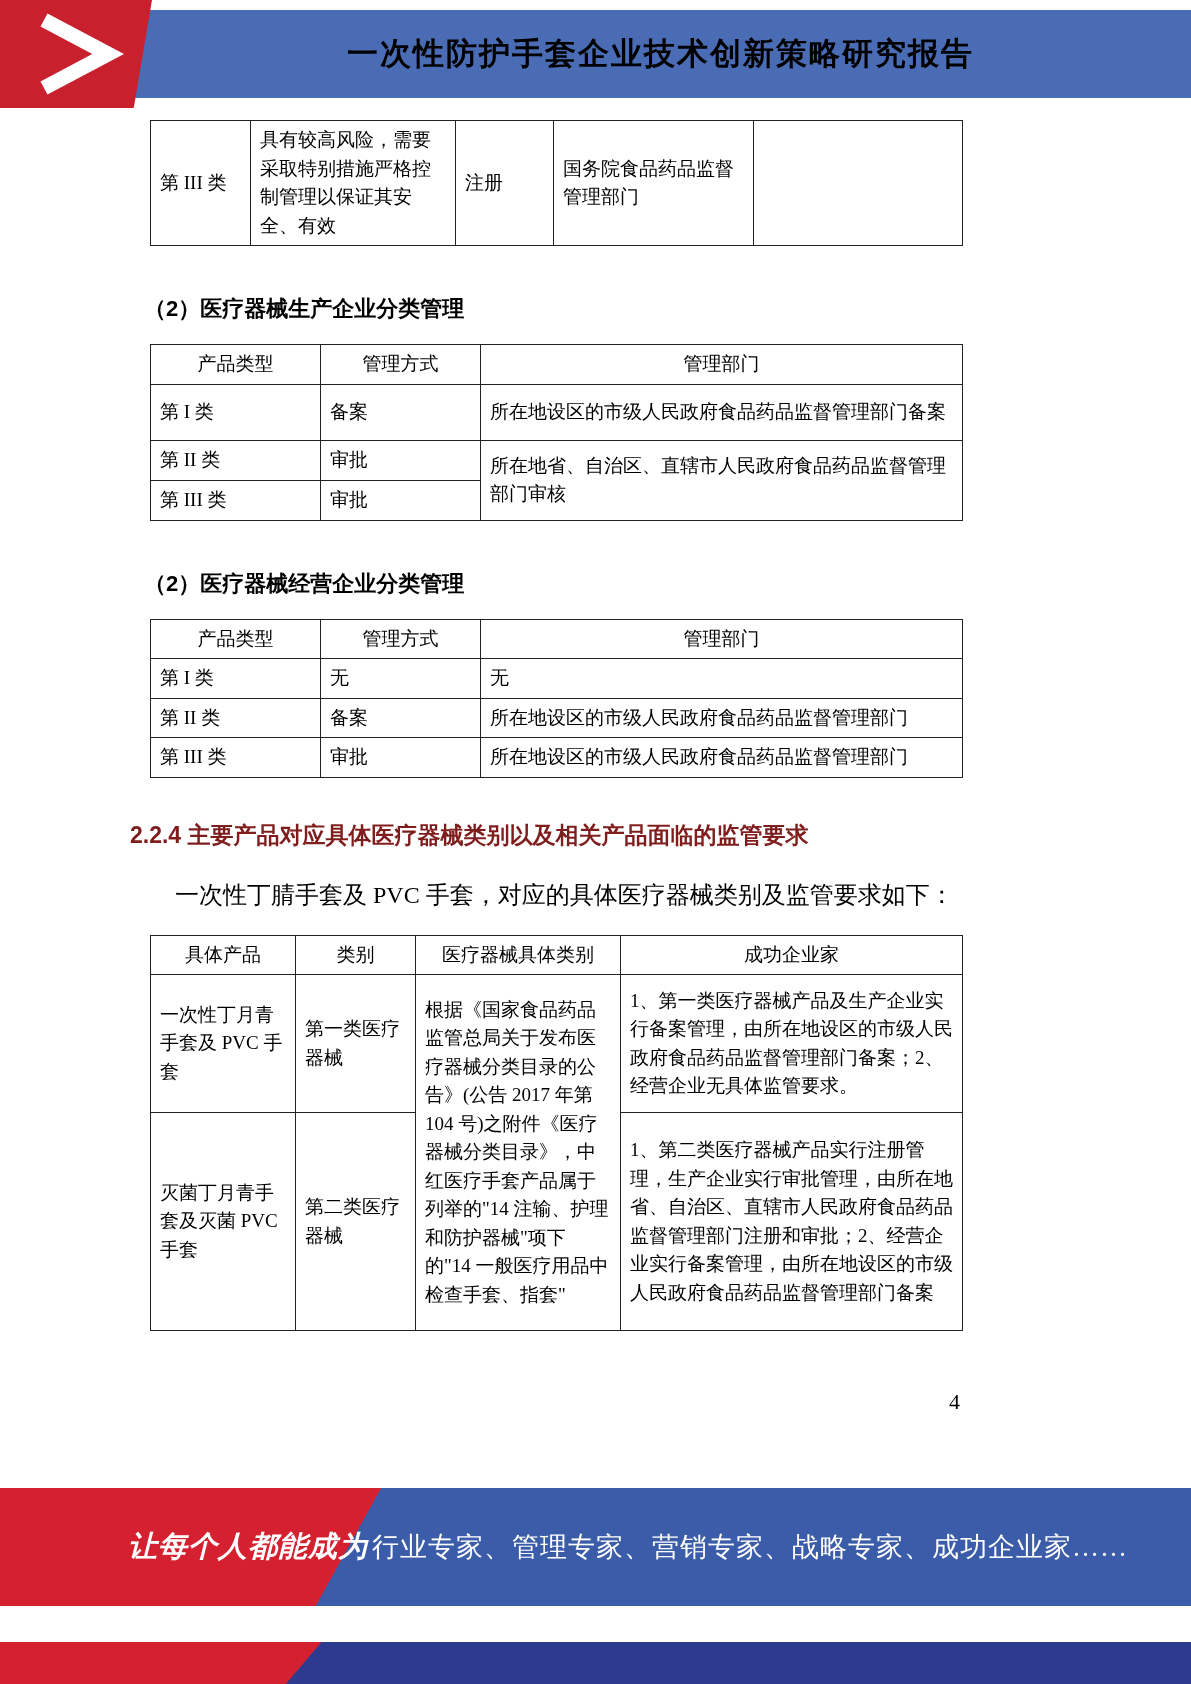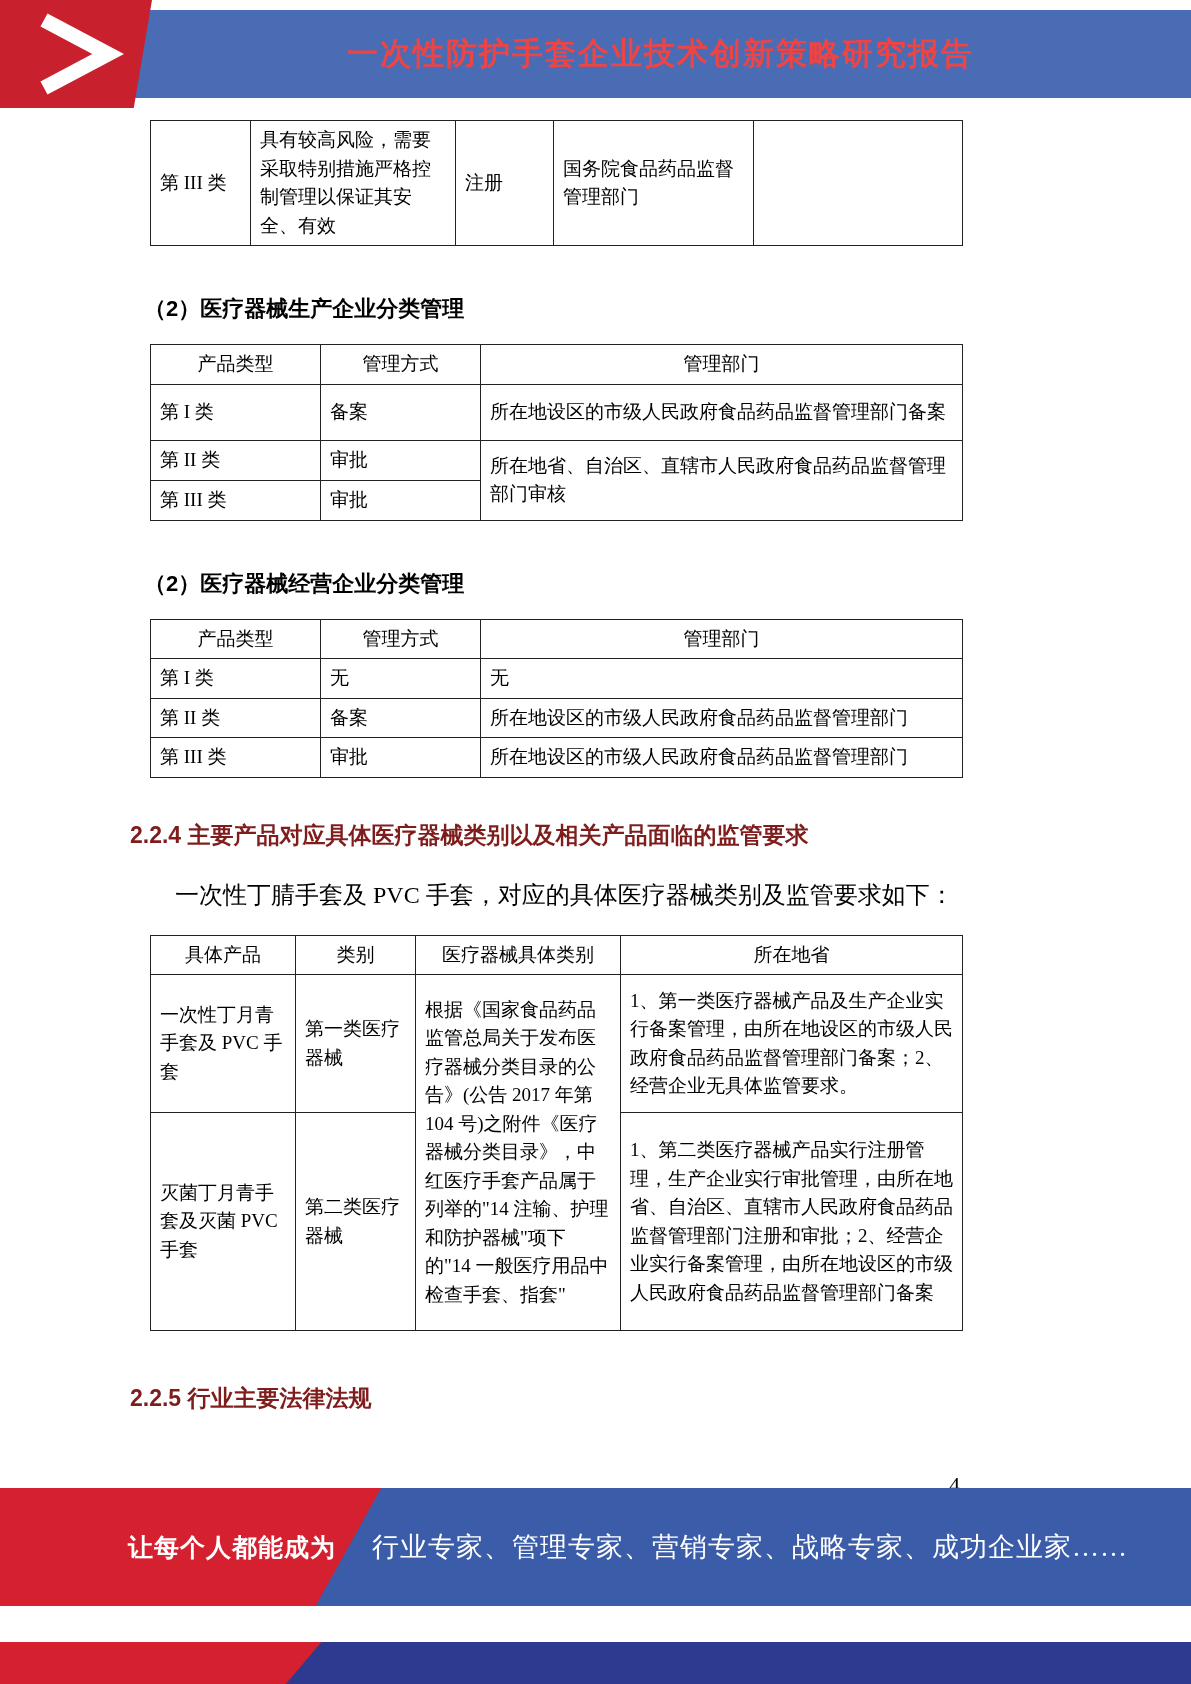--- a/index.html
+++ b/index.html
@@ -7,21 +7,21 @@
   body{width:1191px;height:1684px;position:relative;font-family:"Liberation Serif",serif;color:#000;}
   .page{position:absolute;inset:0;overflow:hidden;background:#fff;}
 
   
   .band{position:absolute;top:0;left:0;width:100%;height:112px;}
   .band-bg{position:absolute;top:10px;left:0;right:0;height:88px;background:#4a6cb5;}
   .red-block{position:absolute;top:0;left:0;width:152px;height:108px;background:#c9202e;
              clip-path:polygon(0 0,100% 0,88% 100%,0 100%);}
   .red-block svg{position:absolute;left:22px;top:8px;}
   .band-title{position:absolute;top:10px;left:170px;right:40px;height:88px;display:flex;align-items:center;justify-content:center;
-              color:#ef4444;font-family:Liberation Sans, sans-serif;font-weight:bold;font-size:31px;letter-spacing:2px;white-space:nowrap;}
+              color:#000000;font-family:Liberation Sans, sans-serif;font-weight:bold;font-size:31px;letter-spacing:2px;white-space:nowrap;}
 
   
   .content{position:absolute;top:112px;left:150px;width:812px;}
 
   .doc-table{border-collapse:collapse;width:100%;table-layout:fixed;}
   .doc-table td,.doc-table th{border:1.5px solid #222;padding:5px 9px;font-size:19px;line-height:1.5;vertical-align:middle;
                               font-weight:normal;word-break:break-word;}
   .c{}
   .l{text-align:left;}
   .vt{vertical-align:top;margin-top:47px;}
@@ -38,21 +38,21 @@
   .t-classification{margin-top:20px;}
   .t-operation{margin-top:20px;}
   .t-products{margin-top:22px;}
 
   .page-number{font-size:22px;text-align:right;margin-top:58px;padding-right:2px;}
 
   
   .footer-band{position:absolute;left:0;top:1488px;width:100%;height:118px;background:#3b5ca8;}
   .footer-red{position:absolute;inset:0;background:#d5202f;clip-path:polygon(0 0,32% 0,26.5% 100%,0 100%);}
   .footer-left-text{position:absolute;left:128px;top:0;height:100%;display:flex;align-items:center;
-                    color:#fff;font-size:25px;font-weight:bold;letter-spacing:1px;}
+                    color:#fff;font-size:29px;font-weight:bold;letter-spacing:1px;font-style:italic;}
   .footer-right-text{position:absolute;left:372px;right:30px;top:0;height:100%;display:flex;align-items:center;
                      color:#fff;font-size:27px;letter-spacing:1px;white-space:nowrap;}
   .footer-strip{position:absolute;left:0;top:1642px;width:100%;height:42px;background:#2c3a8f;}
   .footer-strip-red{position:absolute;inset:0;background:#d5202f;clip-path:polygon(0 0,27% 0,24% 100%,0 100%);}
 </style>
 </head>
 <body>
 
 <div class="page">
 
@@ -156,37 +156,36 @@
         <col style="width:145px">
           <col style="width:120px">
           <col style="width:205px">
           <col style="width:342px">
       </colgroup>
       <tbody>
           <tr style="height:36px">
         <th class="c">具体产品</th>
         <th class="c">类别</th>
         <th class="c">医疗器械具体类别</th>
-        <th class="c">所在地省</th>
+        <th class="c">成功企业家</th>
       </tr>
       <tr style="height:138px">
         <td class="l">一次性丁月青手套及 PVC 手套</td>
         <td class="l">第一类医疗器械</td>
         <td class="l vt" rowspan="2">根据《国家食品药品监管总局关于发布医疗器械分类目录的公告》(公告 2017 年第 104 号)之附件《医疗器械分类目录》，中红医疗手套产品属于列举的"14 注输、护理和防护器械"项下的"14 一般医疗用品中检查手套、指套"</td>
         <td class="l vt">1、第一类医疗器械产品及生产企业实行备案管理，由所在地设区的市级人民政府食品药品监督管理部门备案；2、经营企业无具体监管要求。</td>
       </tr>
       <tr style="height:218px">
         <td class="l">灭菌丁月青手套及灭菌 PVC 手套</td>
         <td class="l">第二类医疗器械</td>
         <td class="l vt">1、第二类医疗器械产品实行注册管理，生产企业实行审批管理，由所在地省、自治区、直辖市人民政府食品药品监督管理部门注册和审批；2、经营企业实行备案管理，由所在地设区的市级人民政府食品药品监督管理部门备案</td>
       </tr>
     </tbody>
       </table>
 
-    <h2 class="num" style="margin-top:52px">2.2.5 行业主要法律法规</h2>
 
     <div class="page-number">4</div>
   </div>
 
   <footer>
     <div class="footer-band">
       <div class="footer-red"></div>
       <div class="footer-left-text">让每个人都能成为</div>
       <div class="footer-right-text">行业专家、管理专家、营销专家、战略专家、成功企业家……</div>
     </div>

